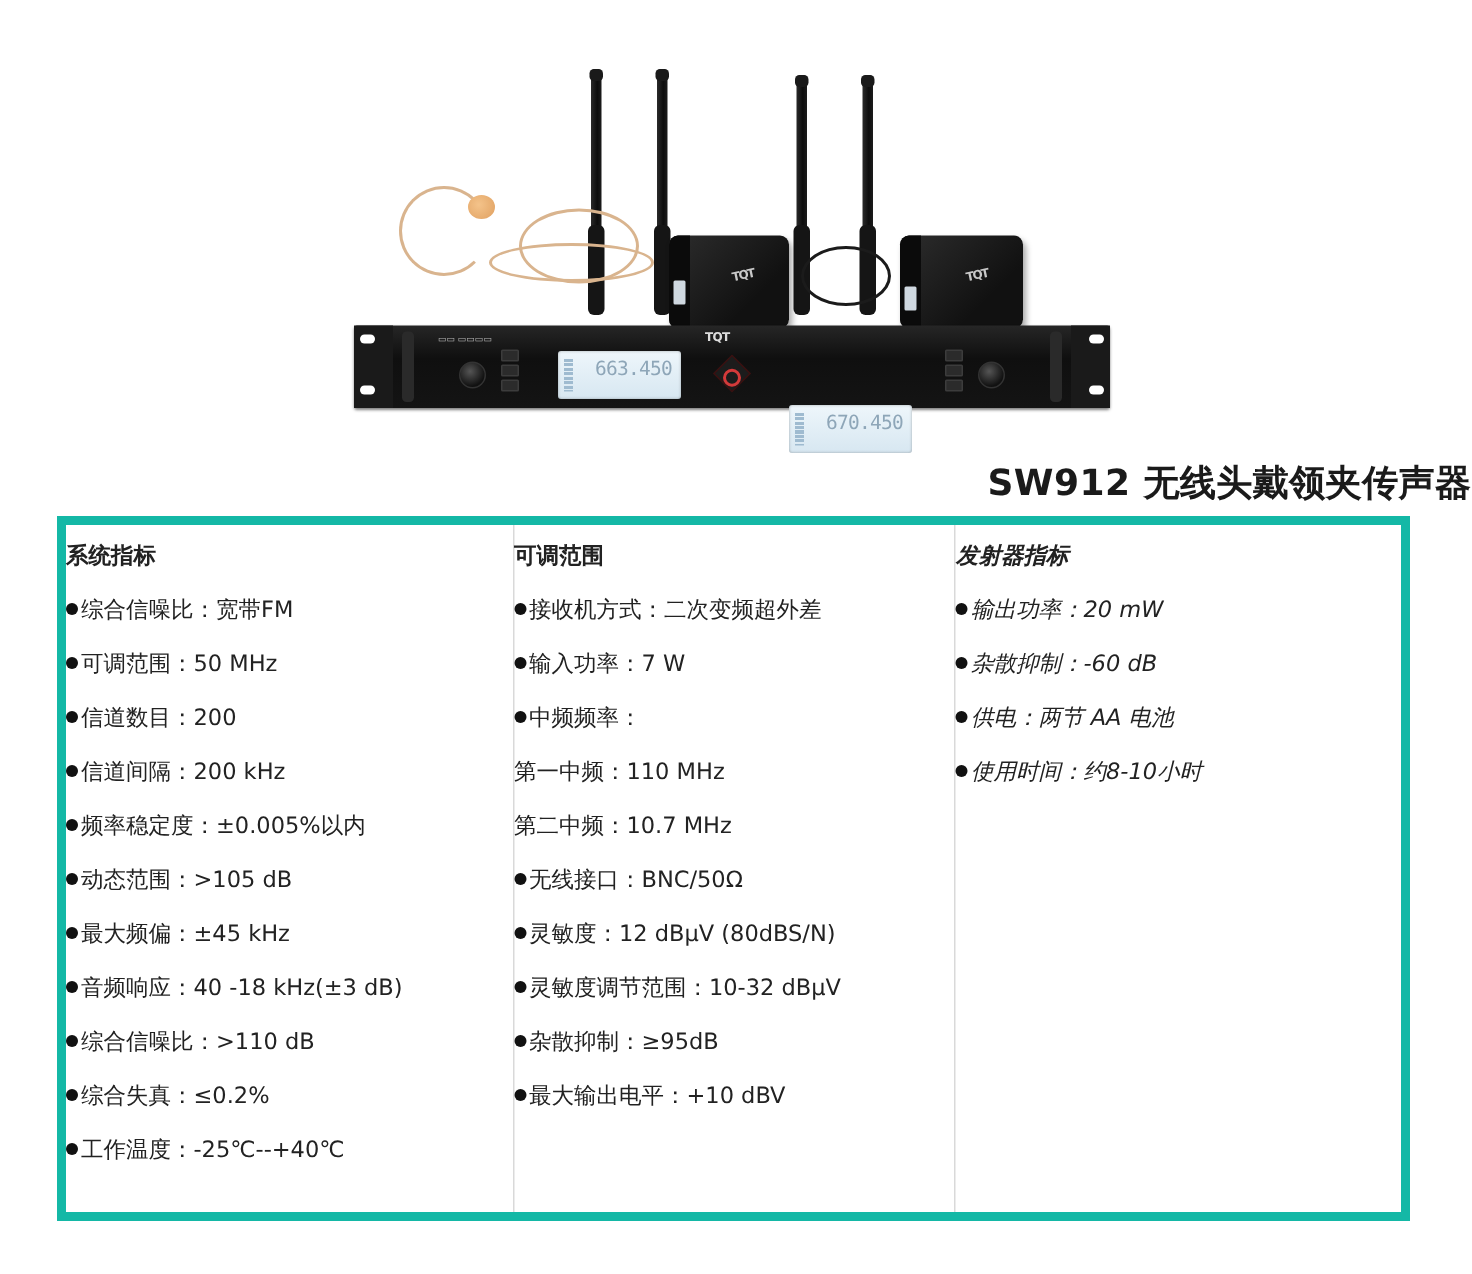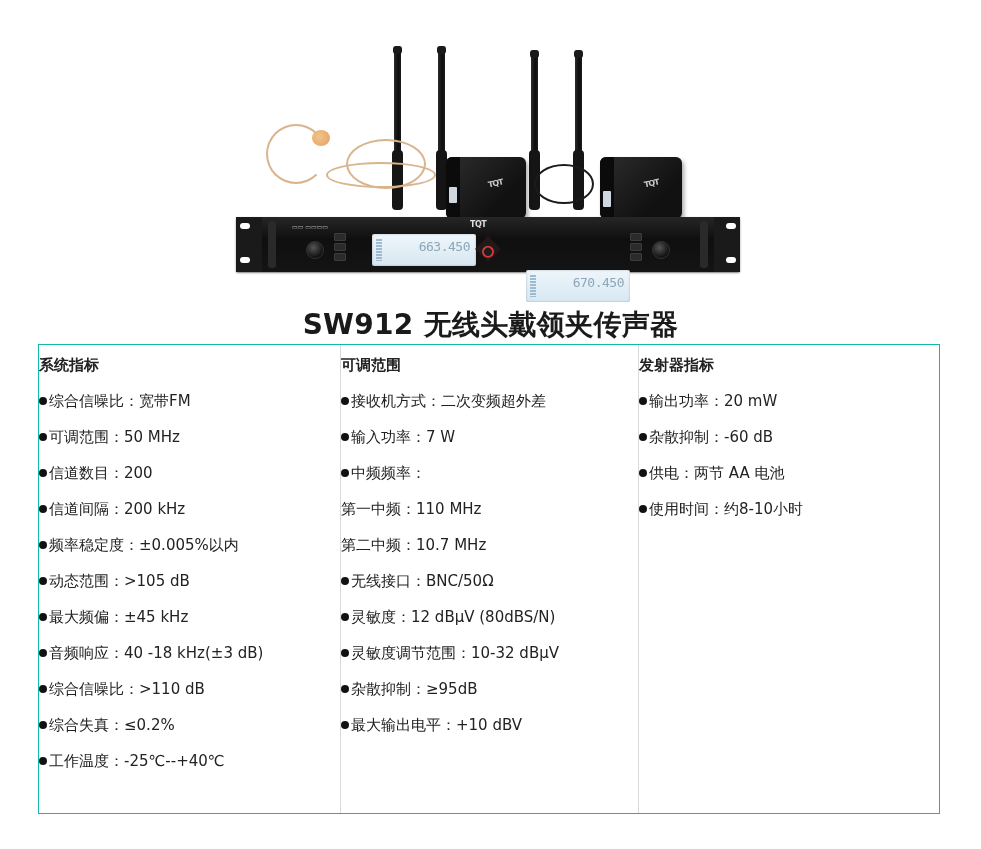--- a/index.html
+++ b/index.html
@@ -17,38 +17,38 @@
   .pack .logo { position:absolute; color:#c9c9c9; font-size:8px; font-weight:bold; letter-spacing:-1px; transform: rotate(-12deg); }
   .cable { position:absolute; border:2px solid #d9b48e; border-radius:50%; }
   .cable.dark { border-color:#1b1b1b; }
   .ear-mic { position:absolute; width:18px; height:16px; background:radial-gradient(circle at 40% 40%,#f4c38a,#e0a060); border-radius:50%; }
 
   .rack { position: absolute; left: 0; top: 173px; width: 504px; height: 55px; background: linear-gradient(180deg,#262626,#0f0f0f 40%,#141414); border-radius: 2px; box-shadow: 0 1px 2px rgba(0,0,0,.5); }
   .rack .ear { position:absolute; top:0; width:26px; height:55px; background:#1a1a1a; }
   .rack .ear.l { left:0; } .rack .ear.r { right:0; }
   .rack .hole { position:absolute; width:10px; height:6px; background:#fff; border-radius:3px; }
   .rack .handle { position:absolute; top:4px; width:8px; height:47px; background:#2a2a2a; border-radius:3px; }
-  .lcd { position:absolute; top:17px; width:104px; height:32px; background: linear-gradient(180deg,#eef6fb,#d7e7f1); border-radius: 2px; box-shadow: inset 0 0 2px rgba(0,0,0,.3); }
+  .lcd { position:absolute; top:17px; width:82px; height:32px; background: linear-gradient(180deg,#eef6fb,#d7e7f1); border-radius: 2px; box-shadow: inset 0 0 2px rgba(0,0,0,.3); }
   .lcd .freq { position:absolute; right:6px; top:5px; font-family: "DejaVu Sans Mono", monospace; font-size:13px; color:#8ea6b8; letter-spacing:-0.5px; }
   .lcd .bars { position:absolute; left:4px; top:5px; width:6px; height:22px; background: repeating-linear-gradient(180deg,#9fbbd0 0 2px,transparent 2px 3px); }
   .knob { position:absolute; top:24px; width:18px; height:18px; border-radius:50%; background: radial-gradient(circle at 40% 35%,#555,#111 70%); border:1px solid #333; }
   .btn-stack { position:absolute; top:16px; width:12px; }
   .btn-stack span { display:block; height:8px; margin-bottom:2px; background:#2b2b2b; border:1px solid #3c3c3c; border-radius:1px; }
   .power { position:absolute; left:243px; top:23px; width:18px; height:18px; background:#1c1c1c; transform: rotate(45deg); border:1px solid #3a1010; }
   .power::after { content:""; position:absolute; left:4px; top:4px; width:8px; height:8px; border:2px solid #d43a3a; border-radius:50%; }
   .brand { position:absolute; left:234px; top:3px; color:#ddd; font-size:8px; font-weight:bold; letter-spacing:-0.5px; }
   .badge-l { position:absolute; left:56px; top:6px; color:#bbb; font-size:6px; }
 
   
-  .title { position: absolute; left: 0; top: 306px; width: 981px; text-align: center; font-family: "DejaVu Sans", sans-serif; font-weight: bold; font-size: 28px; color: #1a1a1a; letter-spacing: 0.3px; }
+  .title { position: absolute; left: 0; top: 306px; width: 981px; text-align: right; font-family: "DejaVu Sans", sans-serif; font-weight: bold; font-size: 24px; color: #1a1a1a; letter-spacing: 0.3px; }
 
   
-  .spec-table { position: absolute; left: 38px; top: 344px; width: 902px; height: 470px; border: 1px solid #14b8a6; display: flex; }
+  .spec-table { position: absolute; left: 38px; top: 344px; width: 902px; height: 470px; border: 6px solid #14b8a6; display: flex; }
   .col { height: 100%; border-right: 1px solid #d9d9d9; padding-top: 9px; }
-  .col:last-child { border-right: none; }
+  .col:last-child { border-right: none; font-style: italic; }
   .col.c1 { width: 302px; }
   .col.c2 { width: 298px; }
   .col.c3 { width: 300px; }
   .col-head { font-family: "DejaVu Sans", sans-serif; font-weight: bold; font-size: 15px; color: #222; height: 36px; line-height: 22px; }
   .row { font-family: "DejaVu Sans", sans-serif; font-size: 15px; color: #222; height: 36px; line-height: 22px; white-space: nowrap; }
   .bullet { display: inline-block; width: 8px; height: 8px; border-radius: 50%; background: #111; margin-right: 2px; vertical-align: 1px; }
 </style>
 </head>
 <body>
 

